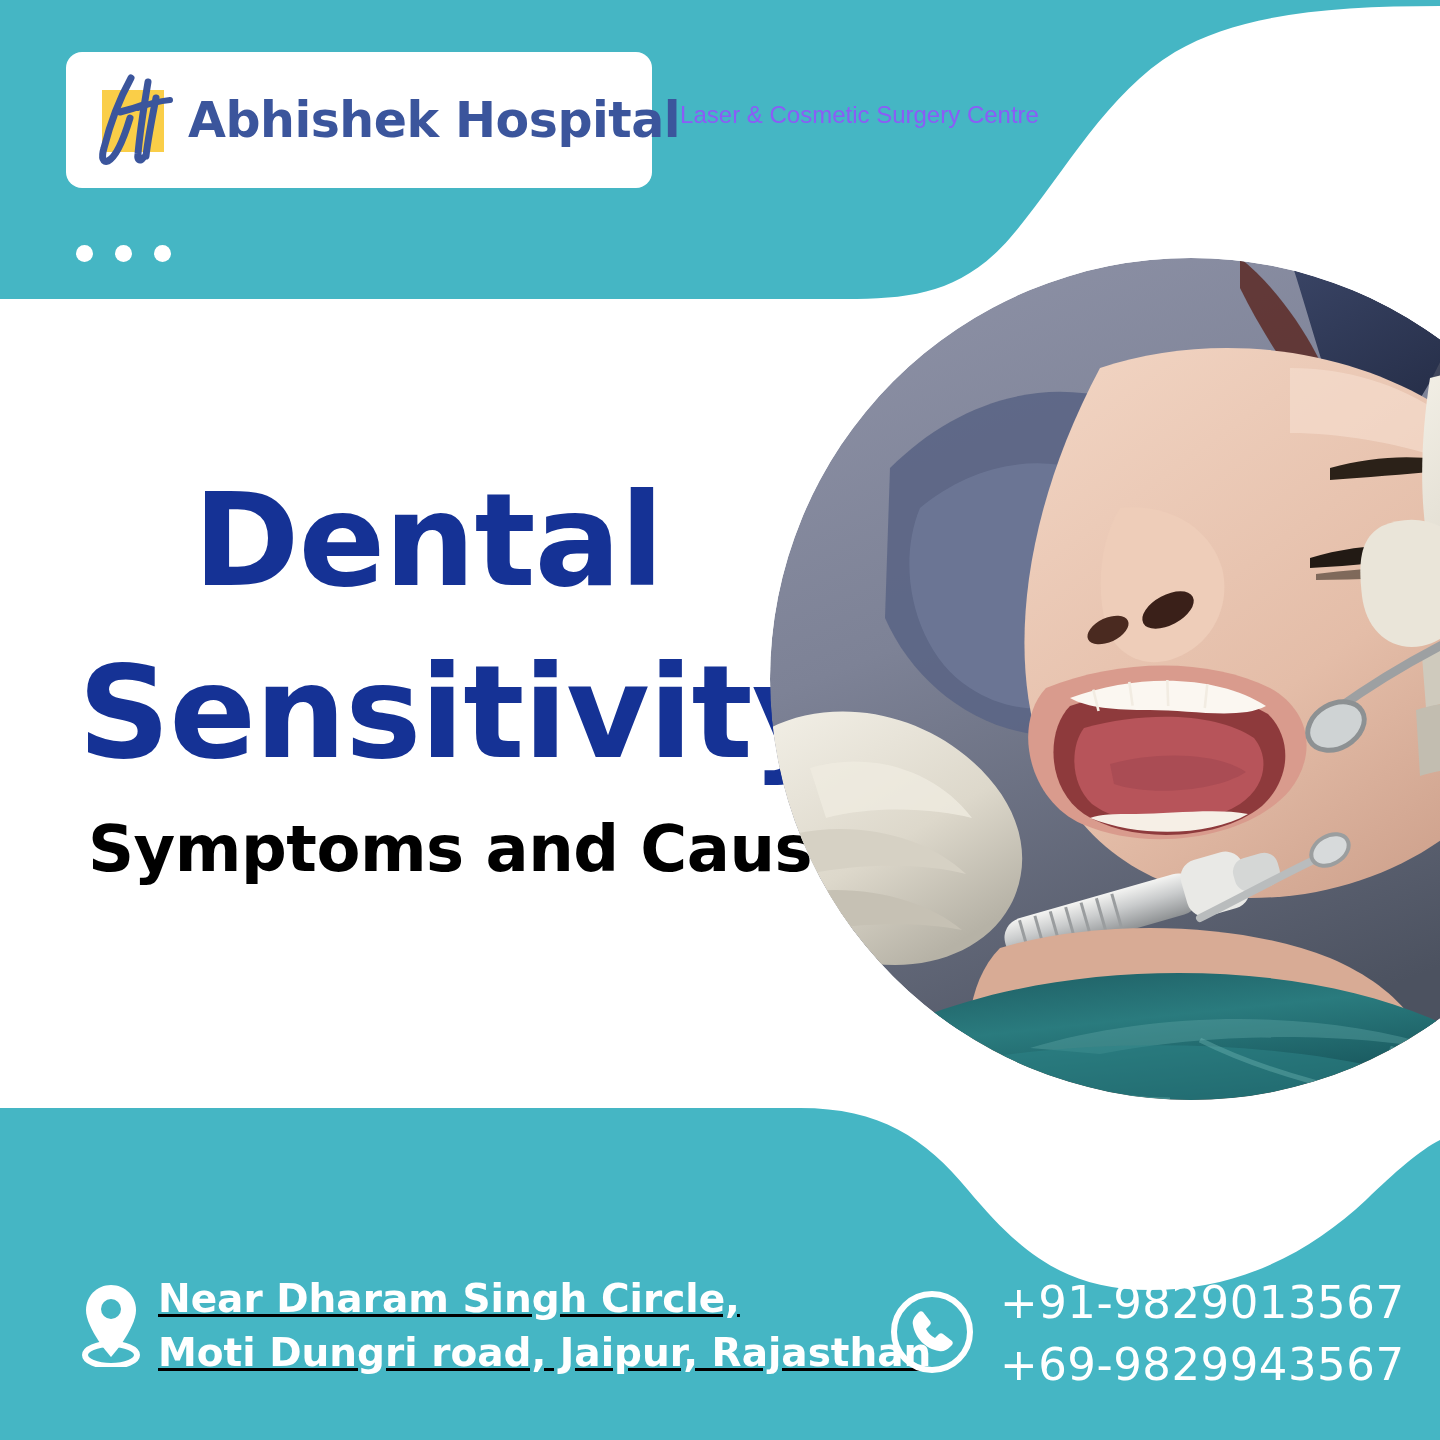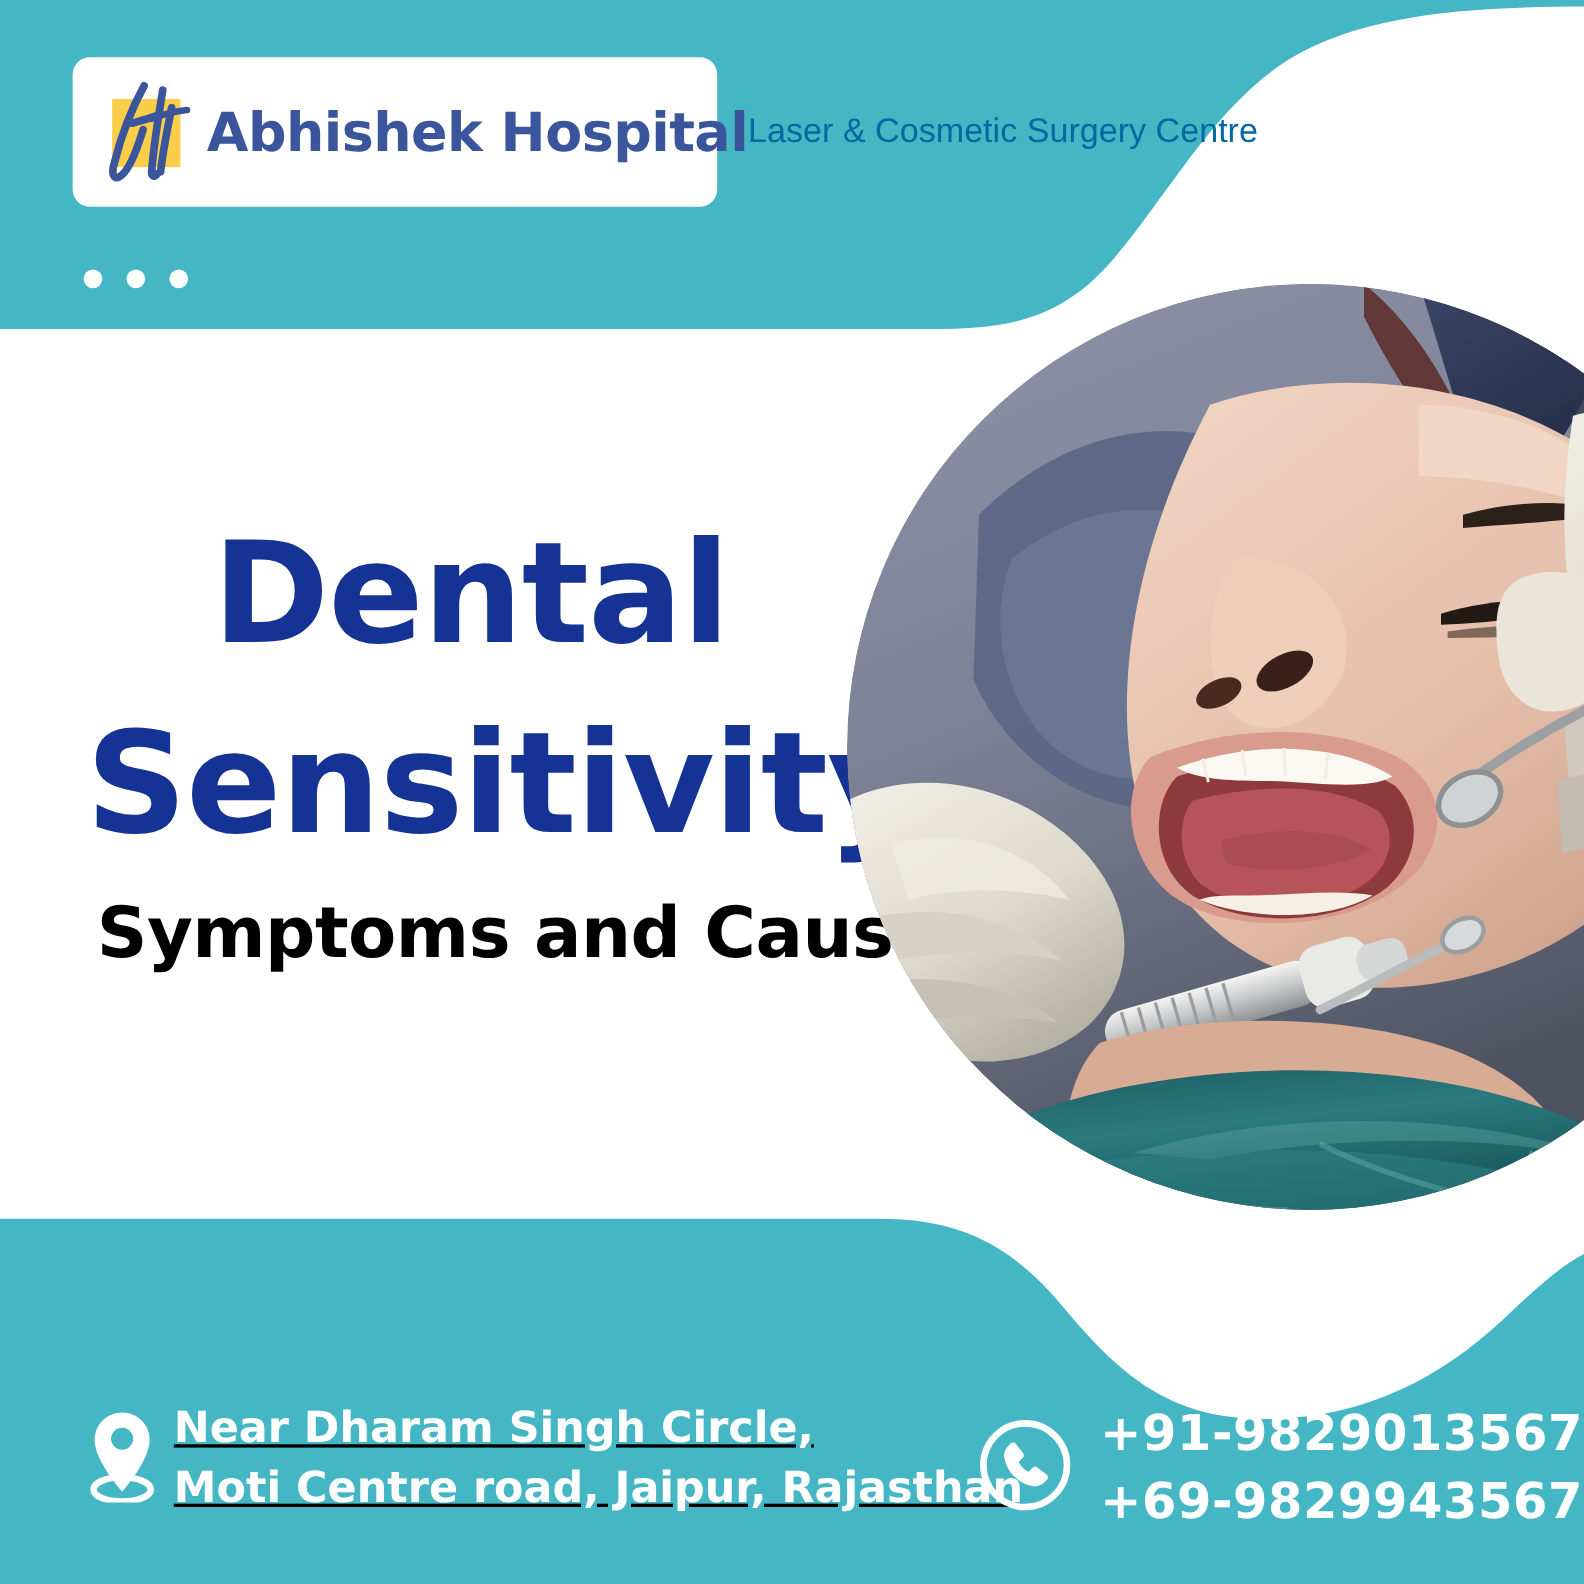--- a/index.html
+++ b/index.html
@@ -70,22 +70,22 @@
     font-family: "DejaVu Sans", sans-serif;
     font-weight: bold;
     font-size: 49px;
     color: #3B559C;
     letter-spacing: -0.5px;
     white-space: nowrap;
   }
   .logo-sub {
     font-family: "Liberation Sans", sans-serif;
     font-weight: normal;
-    font-size: 31px;
-    color: #0369a1;
+    font-size: 24px;
+    color: #8b5cf6;
     margin-top: 7px;
     white-space: nowrap;
   }
 
   
   .dot-grid {
     position: absolute;
     right: 58px;
     top: 78px;
     display: grid;
@@ -189,21 +189,21 @@
     top: 0;
     display: flex;
     align-items: center;
   }
   .phone-icon {
     flex: 0 0 auto;
     margin-right: 26px;
   }
   .phone-lines {
     font-family: "DejaVu Sans", sans-serif;
-    font-weight: bold;
+    font-weight: normal;
     font-size: 45px;
     line-height: 1.38;
     color: #ffffff;
     white-space: nowrap;
     letter-spacing: 0.5px;
   }
 </style>
 </head>
 <body>
 
@@ -430,21 +430,21 @@
     <div class="addr-block">
       <span class="pin-icon">
         <svg width="58" height="86" viewBox="0 0 58 86" xmlns="http://www.w3.org/2000/svg">
           <ellipse cx="29" cy="74" rx="26" ry="11" fill="none" stroke="#ffffff" stroke-width="6"></ellipse>
           <path d="M29,4 C15,4 4,15 4,29 C4,48 29,76 29,76 C29,76 54,48 54,29 C54,15 43,4 29,4 Z" fill="#ffffff"></path>
           <circle cx="29" cy="28" r="10" fill="#45B6C4"></circle>
         </svg>
       </span>
       <div class="addr-lines">
         <div>Near Dharam Singh Circle,</div>
-        <div>Moti Centre road, Jaipur, Rajasthan</div>
+        <div>Moti Dungri road, Jaipur, Rajasthan</div>
       </div>
     </div>
 
     <div class="phone-block">
       <span class="phone-icon">
         <svg width="84" height="84" viewBox="0 0 84 84" xmlns="http://www.w3.org/2000/svg">
           <circle cx="42" cy="42" r="38" fill="none" stroke="#ffffff" stroke-width="6"></circle>
           <path d="M27,24 C24,27 22,31 23,35 C25,48 36,59 49,61
                    C53,62 57,60 60,57 L62,55 C63,54 63,52 62,51 L53,44
                    C52,43 50,43 49,44 L45,48 C41,46 38,43 36,39 L40,35

